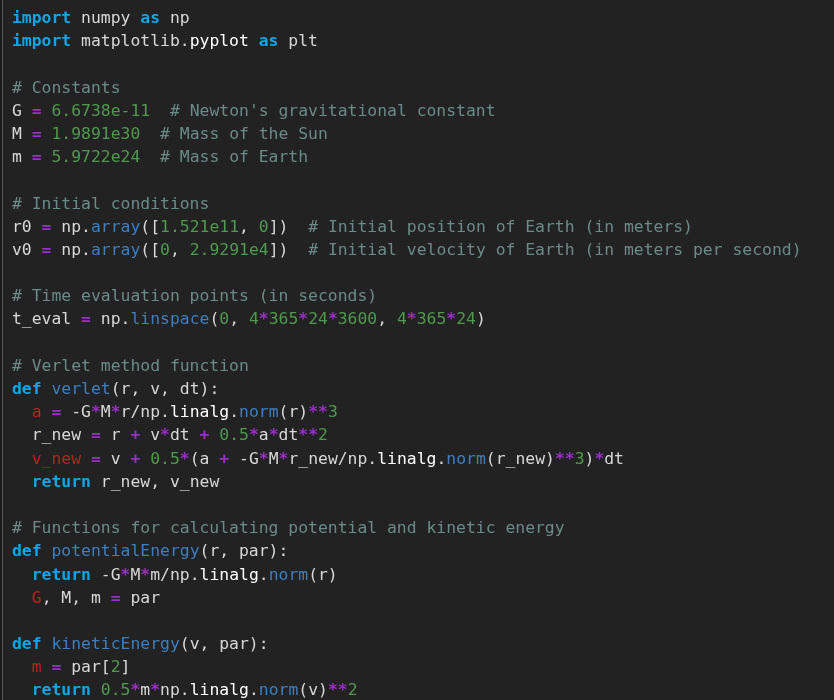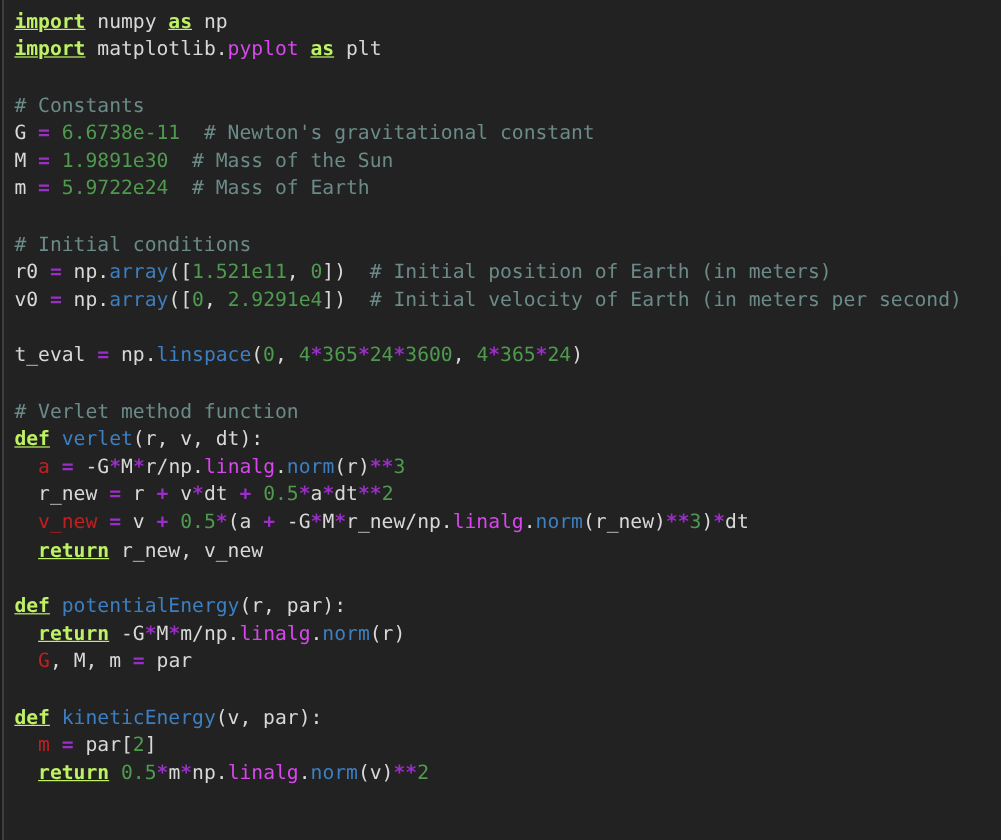--- a/index.html
+++ b/index.html
@@ -53,23 +53,23 @@
     line-height: 23.2px;
     font-size: 16.4px;
     white-space: pre;
     padding-left: 12px;
     letter-spacing: 0px;
     color: #d6d6d6;
   }
   .line.blank { }
 
   
-  .tok-kw       { color: #bef264; font-weight: bold; text-decoration: underline; }
+  .tok-kw       { color: #0ea5e9; font-weight: bold; }
   .tok-plain    { color: #d8d8d8; }
-  .tok-mod      { color: #d946ef; }
+  .tok-mod      { color: #ffffff; }
   .tok-fn       { color: #3d7fc1; }
   .tok-comment  { color: #6b8b88; }
   .tok-num      { color: #4f9a4f; text-align: right; }
   .tok-op       { color: #9a2ec8; font-weight: bold; }
   .tok-err      { color: #c02020; }
   .tok-err-u    { color: #c02020; }
 </style>
 </head>
 <body>
 
@@ -82,29 +82,31 @@
       <div class="line blank">&nbsp;</div>
       <div class="line"><span class="tok-comment"># Constants</span></div>
       <div class="line"><span class="tok-plain">G </span><span class="tok-op">=</span><span class="tok-plain"> </span><span class="tok-num">6.6738e-11</span><span class="tok-plain">  </span><span class="tok-comment"># Newton's gravitational constant</span></div>
       <div class="line"><span class="tok-plain">M </span><span class="tok-op">=</span><span class="tok-plain"> </span><span class="tok-num">1.9891e30</span><span class="tok-plain">  </span><span class="tok-comment"># Mass of the Sun</span></div>
       <div class="line"><span class="tok-plain">m </span><span class="tok-op">=</span><span class="tok-plain"> </span><span class="tok-num">5.9722e24</span><span class="tok-plain">  </span><span class="tok-comment"># Mass of Earth</span></div>
       <div class="line blank">&nbsp;</div>
       <div class="line"><span class="tok-comment"># Initial conditions</span></div>
       <div class="line"><span class="tok-plain">r0 </span><span class="tok-op">=</span><span class="tok-plain"> np.</span><span class="tok-fn">array</span><span class="tok-plain">([</span><span class="tok-num">1.521e11</span><span class="tok-plain">, </span><span class="tok-num">0</span><span class="tok-plain">])</span><span class="tok-plain">  </span><span class="tok-comment"># Initial position of Earth (in meters)</span></div>
       <div class="line"><span class="tok-plain">v0 </span><span class="tok-op">=</span><span class="tok-plain"> np.</span><span class="tok-fn">array</span><span class="tok-plain">([</span><span class="tok-num">0</span><span class="tok-plain">, </span><span class="tok-num">2.9291e4</span><span class="tok-plain">])</span><span class="tok-plain">  </span><span class="tok-comment"># Initial velocity of Earth (in meters per second)</span></div>
       <div class="line blank">&nbsp;</div>
+      <div class="line"><span class="tok-comment"># Time evaluation points (in seconds)</span></div>
       <div class="line"><span class="tok-plain">t_eval </span><span class="tok-op">=</span><span class="tok-plain"> np.</span><span class="tok-fn">linspace</span><span class="tok-plain">(</span><span class="tok-num">0</span><span class="tok-plain">, </span><span class="tok-num">4</span><span class="tok-op">*</span><span class="tok-num">365</span><span class="tok-op">*</span><span class="tok-num">24</span><span class="tok-op">*</span><span class="tok-num">3600</span><span class="tok-plain">, </span><span class="tok-num">4</span><span class="tok-op">*</span><span class="tok-num">365</span><span class="tok-op">*</span><span class="tok-num">24</span><span class="tok-plain">)</span></div>
       <div class="line blank">&nbsp;</div>
       <div class="line"><span class="tok-comment"># Verlet method function</span></div>
       <div class="line"><span class="tok-kw">def</span><span class="tok-plain"> </span><span class="tok-fn">verlet</span><span class="tok-plain">(r, v, dt):</span></div>
       <div class="line"><span class="tok-plain">  </span><span class="tok-err">a</span><span class="tok-plain"> </span><span class="tok-op">=</span><span class="tok-plain"> -G</span><span class="tok-op">*</span><span class="tok-plain">M</span><span class="tok-op">*</span><span class="tok-plain">r/np.</span><span class="tok-mod">linalg</span><span class="tok-plain">.</span><span class="tok-fn">norm</span><span class="tok-plain">(r)</span><span class="tok-op">**</span><span class="tok-num">3</span></div>
       <div class="line"><span class="tok-plain">  r_new </span><span class="tok-op">=</span><span class="tok-plain"> r </span><span class="tok-op">+</span><span class="tok-plain"> v</span><span class="tok-op">*</span><span class="tok-plain">dt </span><span class="tok-op">+</span><span class="tok-plain"> </span><span class="tok-num">0.5</span><span class="tok-op">*</span><span class="tok-plain">a</span><span class="tok-op">*</span><span class="tok-plain">dt</span><span class="tok-op">**</span><span class="tok-num">2</span></div>
       <div class="line"><span class="tok-plain">  </span><span class="tok-err-u">v_new</span><span class="tok-plain"> </span><span class="tok-op">=</span><span class="tok-plain"> v </span><span class="tok-op">+</span><span class="tok-plain"> </span><span class="tok-num">0.5</span><span class="tok-op">*</span><span class="tok-plain">(a </span><span class="tok-op">+</span><span class="tok-plain"> -G</span><span class="tok-op">*</span><span class="tok-plain">M</span><span class="tok-op">*</span><span class="tok-plain">r_new/np.</span><span class="tok-mod">linalg</span><span class="tok-plain">.</span><span class="tok-fn">norm</span><span class="tok-plain">(r_new)</span><span class="tok-op">**</span><span class="tok-num">3</span><span class="tok-plain">)</span><span class="tok-op">*</span><span class="tok-plain">dt</span></div>
       <div class="line"><span class="tok-plain">  </span><span class="tok-kw">return</span><span class="tok-plain"> r_new, v_new</span></div>
       <div class="line blank">&nbsp;</div>
+      <div class="line"><span class="tok-comment"># Functions for calculating potential and kinetic energy</span></div>
       <div class="line"><span class="tok-kw">def</span><span class="tok-plain"> </span><span class="tok-fn">potentialEnergy</span><span class="tok-plain">(r, par):</span></div>
       <div class="line"><span class="tok-plain">  </span><span class="tok-kw">return</span><span class="tok-plain"> -G</span><span class="tok-op">*</span><span class="tok-plain">M</span><span class="tok-op">*</span><span class="tok-plain">m/np.</span><span class="tok-mod">linalg</span><span class="tok-plain">.</span><span class="tok-fn">norm</span><span class="tok-plain">(r)</span></div>
       <div class="line"><span class="tok-plain">  </span><span class="tok-err">G</span><span class="tok-plain">, M, m </span><span class="tok-op">=</span><span class="tok-plain"> par</span></div>
       <div class="line blank">&nbsp;</div>
       <div class="line"><span class="tok-kw">def</span><span class="tok-plain"> </span><span class="tok-fn">kineticEnergy</span><span class="tok-plain">(v, par):</span></div>
       <div class="line"><span class="tok-plain">  </span><span class="tok-err">m</span><span class="tok-plain"> </span><span class="tok-op">=</span><span class="tok-plain"> par[</span><span class="tok-num">2</span><span class="tok-plain">]</span></div>
       <div class="line"><span class="tok-plain">  </span><span class="tok-kw">return</span><span class="tok-plain"> </span><span class="tok-num">0.5</span><span class="tok-op">*</span><span class="tok-plain">m</span><span class="tok-op">*</span><span class="tok-plain">np.</span><span class="tok-mod">linalg</span><span class="tok-plain">.</span><span class="tok-fn">norm</span><span class="tok-plain">(v)</span><span class="tok-op">**</span><span class="tok-num">2</span></div>
     </div>
 </div>
 

